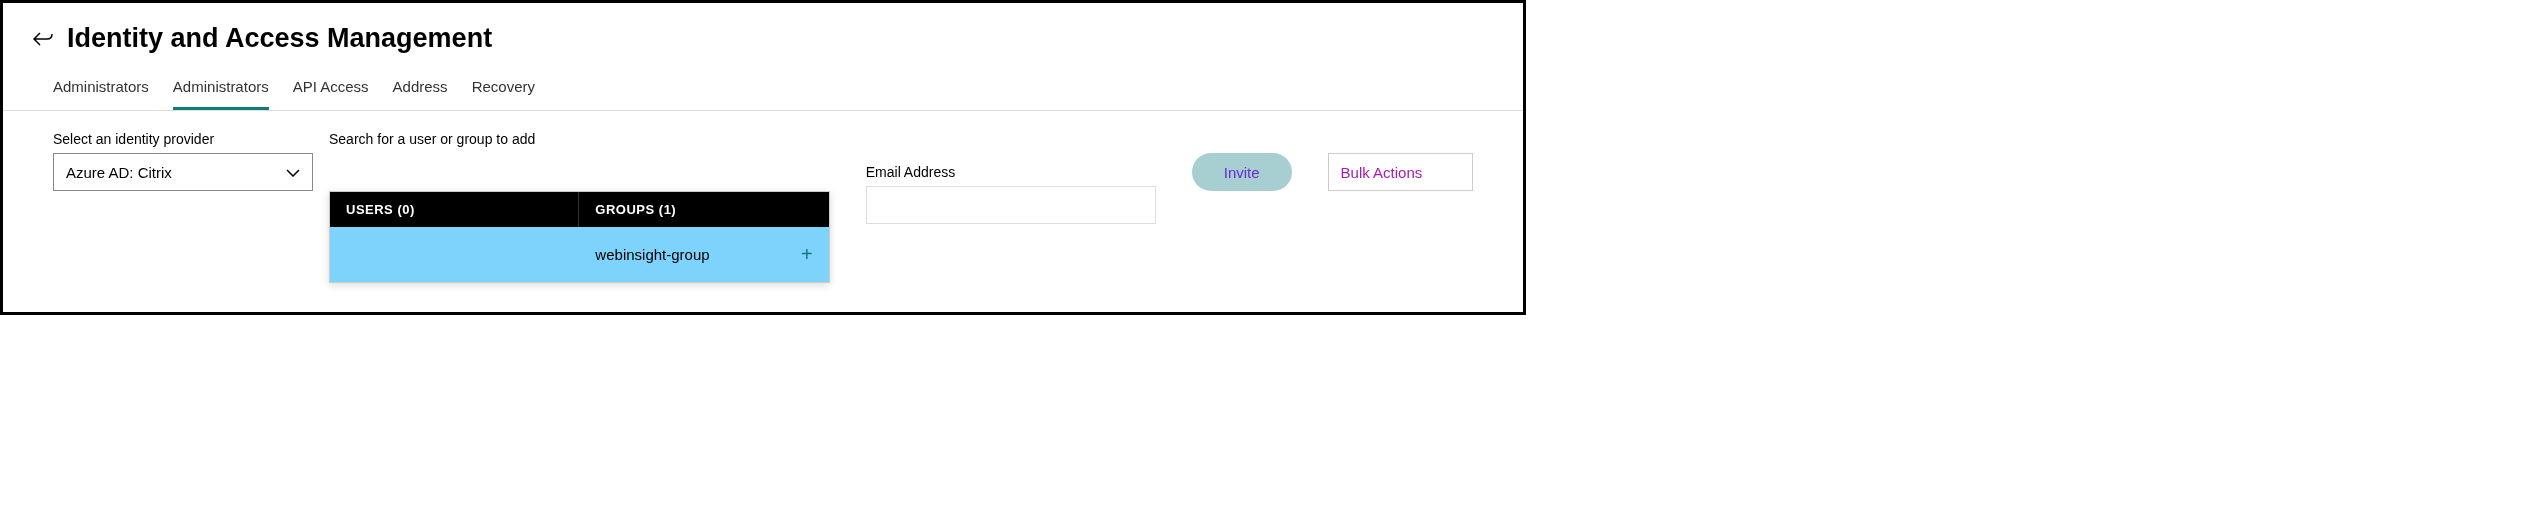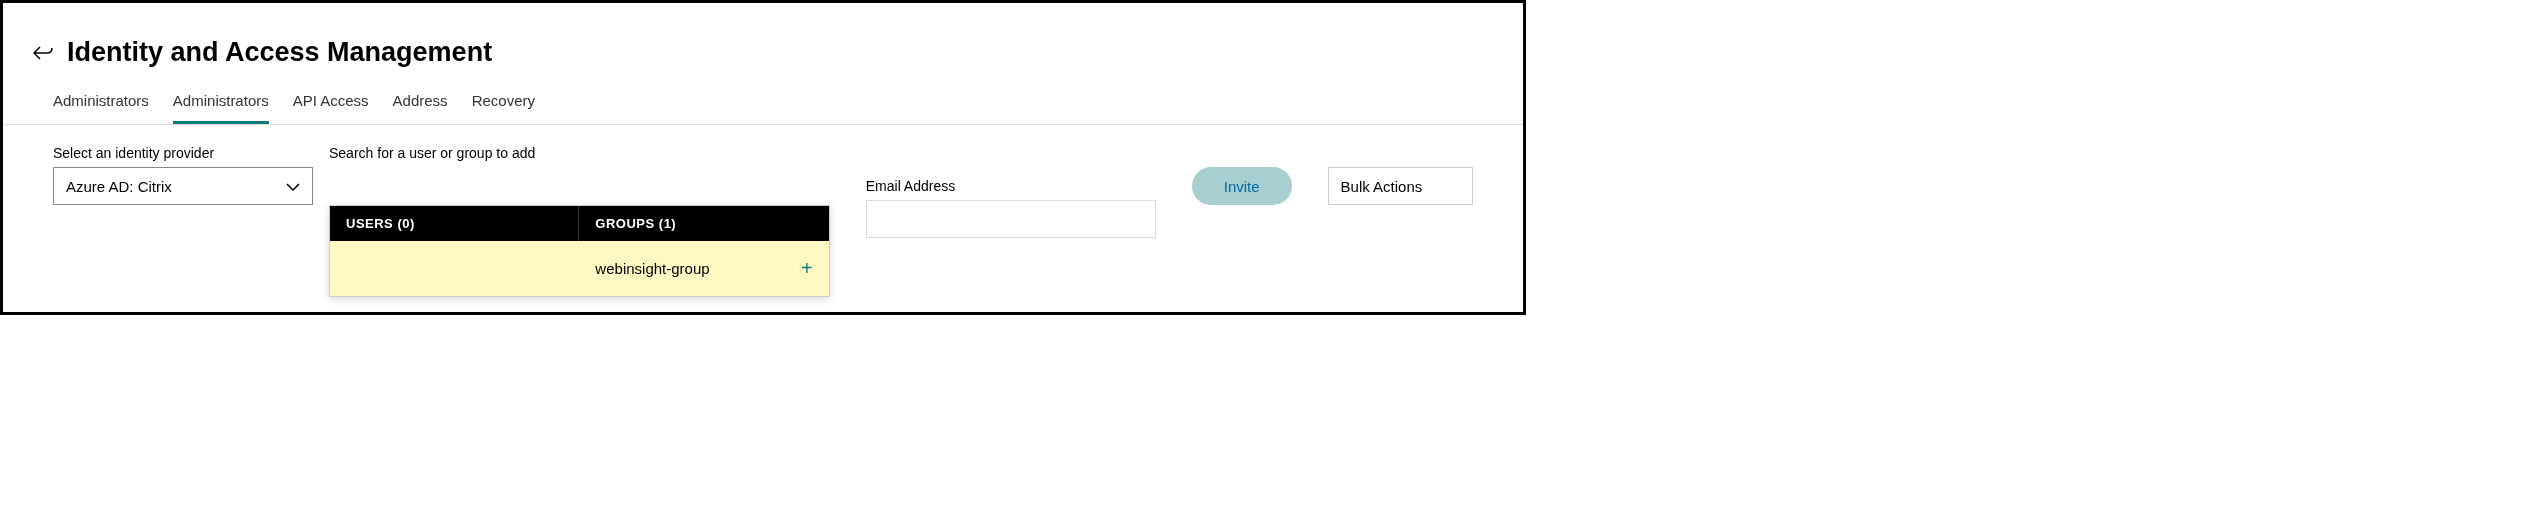--- a/index.html
+++ b/index.html
@@ -11,21 +11,21 @@
     body {
       background: #fff;
       border: 3px solid #000;
       width: 1526px;
       height: 315px;
       overflow: hidden;
     }
     .header {
       display: flex;
       align-items: center;
-      padding: 34px 30px 0 30px;
+      padding: 20px 30px 0 30px;
       gap: 14px;
     }
     .back-arrow {
       font-size: 20px;
       cursor: pointer;
       display: inline-flex;
       align-items: center;
     }
     .page-title {
       font-size: 27px;
@@ -96,21 +96,21 @@
       padding: 0 10px;
       font-size: 15px;
       outline: none;
     }
     .dropdown {
       position: absolute;
       top: 60px;
       left: 0;
       width: 100%;
       border: 1px solid #ccc;
-      background: #fef9c3;
+      background: #7dd3fc;
       box-shadow: 0 2px 8px rgba(0,0,0,0.15);
     }
     .dropdown-header {
       display: flex;
       background: #000;
       color: #fff;
     }
     .dropdown-col {
       width: 50%;
       padding: 10px 16px;
@@ -154,36 +154,36 @@
       padding: 0 10px;
       font-size: 15px;
       background: #fff;
     }
     .invite-btn {
       margin-top: 22px;
       margin-left: 20px;
       height: 38px;
       padding: 0 32px;
       background: #a7cfd2;
-      color: #0369a1;
+      color: #6d28d9;
       border: none;
       border-radius: 20px;
       font-size: 15px;
       cursor: pointer;
     }
     .bulk-select {
       margin-top: 22px;
       margin-left: 20px;
       width: 150px;
       height: 38px;
       border: 1px solid #ccc;
       display: flex;
       align-items: center;
       padding: 0 12px;
-      color: #000000;
+      color: #a21caf;
       font-size: 15px;
       cursor: pointer;
       background: #fff;
     }
   </style>
 </head>
 <body>
 
 <div class="header">
   <span class="back-arrow">

